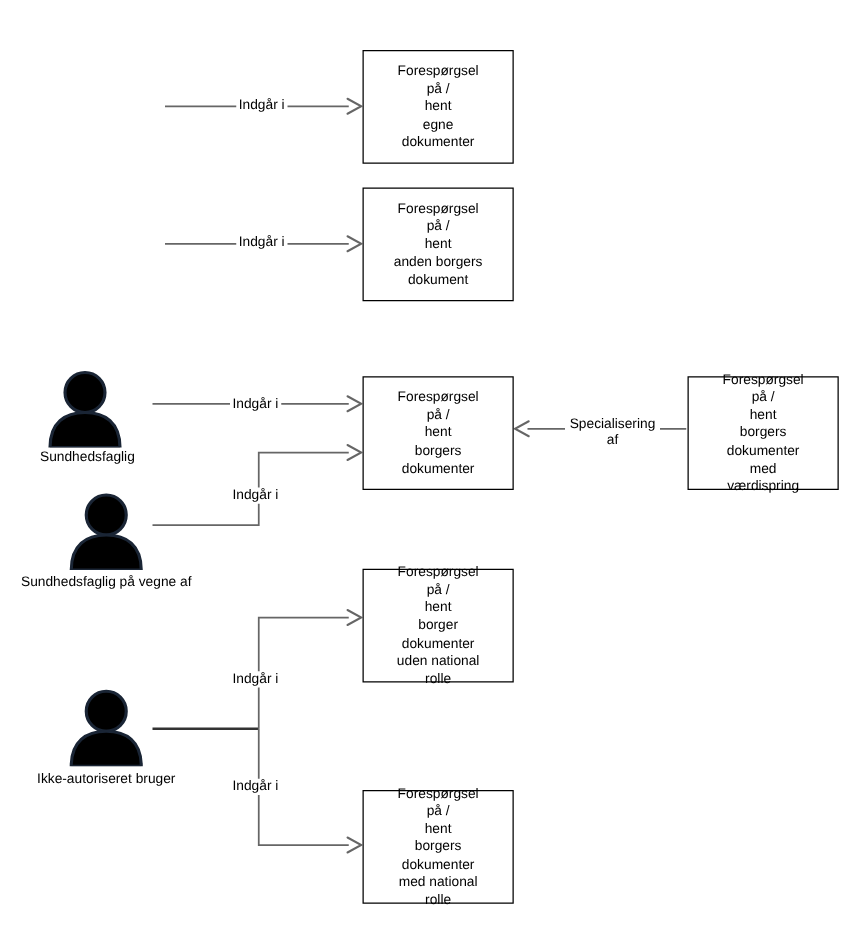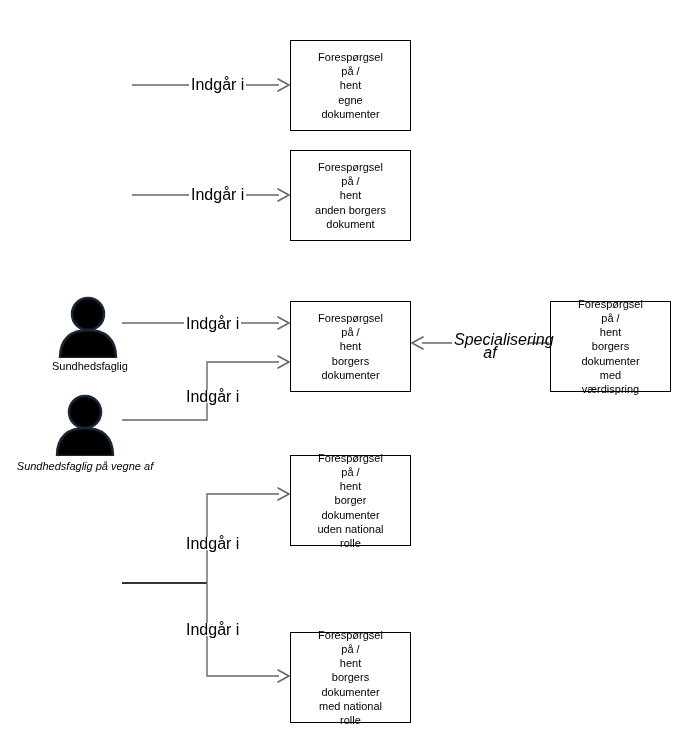--- a/index.html
+++ b/index.html
@@ -55,21 +55,21 @@
   .actor-label {
     display: block;
     margin-top: 2px;
     font-size: 11px;
     line-height: 13px;
     color: #000000;
     white-space: nowrap;
   }
   .edge-label {
     position: absolute;
-    font-size: 16px;
+    font-size: 11px;
     line-height: 13px;
     color: #000000;
     background: #ffffff;
     padding: 0 2px;
     white-space: pre-line;
     text-align: center;
   }
 </style>
 </head>
 <body>
@@ -121,36 +121,43 @@
     </g>
 
     <g>
       <line x1="549" y1="343" x2="422" y2="343" stroke="#666666" stroke-width="1.4"></line>
       <use href="#arrow-left-open" x="412" y="343"></use>
     </g>
   </svg>
 
 
 
-  <div class="actor" style="left:52px; top:296px;">
+  <div class="actor" style="left:32px; top:296px;">
     <svg class="actor-glyph" viewBox="0 0 72 62">
       <circle cx="36" cy="18" r="16" fill="#000000" stroke="#1a2535" stroke-width="2.5"></circle>
       <path d="M 8,62 C 8,42 20,34 36,34 C 52,34 64,42 64,62 Z" fill="#000000" stroke="#1a2535" stroke-width="2.5" stroke-linejoin="round"></path>
     </svg>
     <span class="actor-label">Sundhedsfaglig</span>
   </div>
 
   <div class="actor" style="left:49px; top:394px;">
     <svg class="actor-glyph" viewBox="0 0 72 62">
       <circle cx="36" cy="18" r="16" fill="#000000" stroke="#1a2535" stroke-width="2.5"></circle>
       <path d="M 8,62 C 8,42 20,34 36,34 C 52,34 64,42 64,62 Z" fill="#000000" stroke="#1a2535" stroke-width="2.5" stroke-linejoin="round"></path>
     </svg>
-    <span class="actor-label" style="margin-left:-38px; width:148px; display:inline-block;font-style:italic;">Sundhedsfaglig på vegne af</span>
+    <span class="actor-label" style="margin-left:-38px; width:148px; display:inline-block;">Sundhedsfaglig på vegne af</span>
   </div>
 
+  <div class="actor" style="left:49px; top:551px;">
+    <svg class="actor-glyph" viewBox="0 0 72 62">
+      <circle cx="36" cy="18" r="16" fill="#000000" stroke="#1a2535" stroke-width="2.5"></circle>
+      <path d="M 8,62 C 8,42 20,34 36,34 C 52,34 64,42 64,62 Z" fill="#000000" stroke="#1a2535" stroke-width="2.5" stroke-linejoin="round"></path>
+    </svg>
+    <span class="actor-label" style="margin-left:-26px; width:124px; display:inline-block;">Ikke-autoriseret bruger</span>
+  </div>
 
   <div class="usecase-box" style="left:290px; top:40px; width:121px; height:91px;">Forespørgsel på  /
 hent
 egne dokumenter</div>
 
   <div class="usecase-box" style="left:290px; top:150px; width:121px; height:91px;">Forespørgsel på  /
 hent
 anden borgers
 dokument</div>
 
@@ -178,16 +185,16 @@
   <div class="edge-label" style="left:189px; top:188px;">Indgår i</div>
 
   <div class="edge-label" style="left:184px; top:317px;">Indgår i</div>
 
   <div class="edge-label" style="left:184px; top:390px;">Indgår i</div>
 
   <div class="edge-label" style="left:184px; top:537px;">Indgår i</div>
 
   <div class="edge-label" style="left:184px; top:623px;">Indgår i</div>
 
-  <div class="edge-label" style="left:452px; top:333px; width:72px;font-style:italic;">Specialisering
+  <div class="edge-label" style="left:452px; top:333px; width:72px;">Specialisering
 af</div>
 
 </div>
 
 </body></html>

